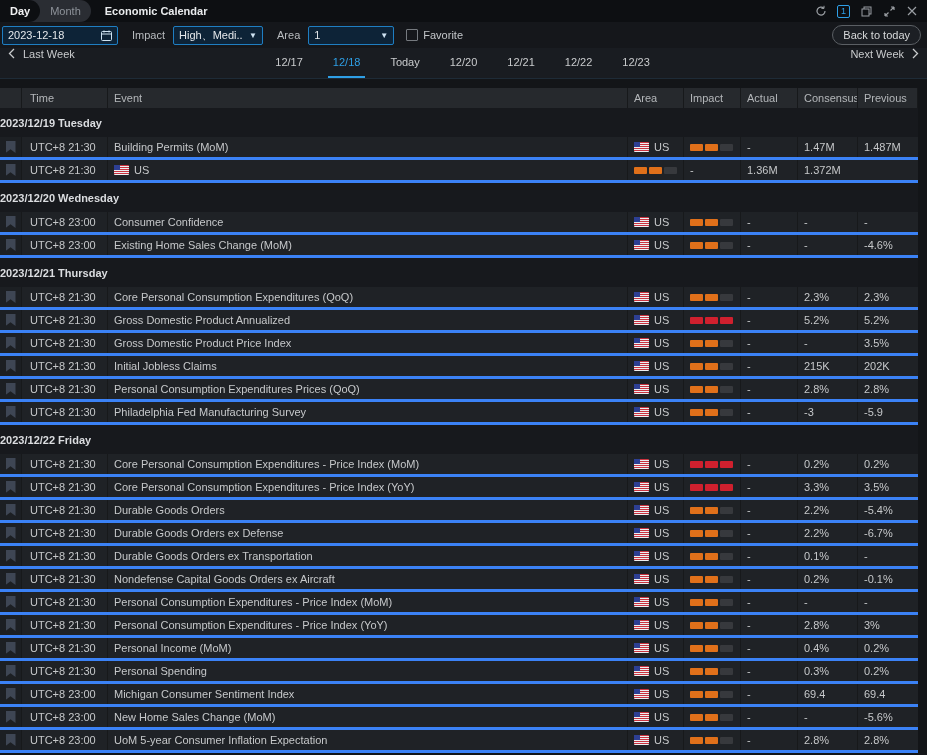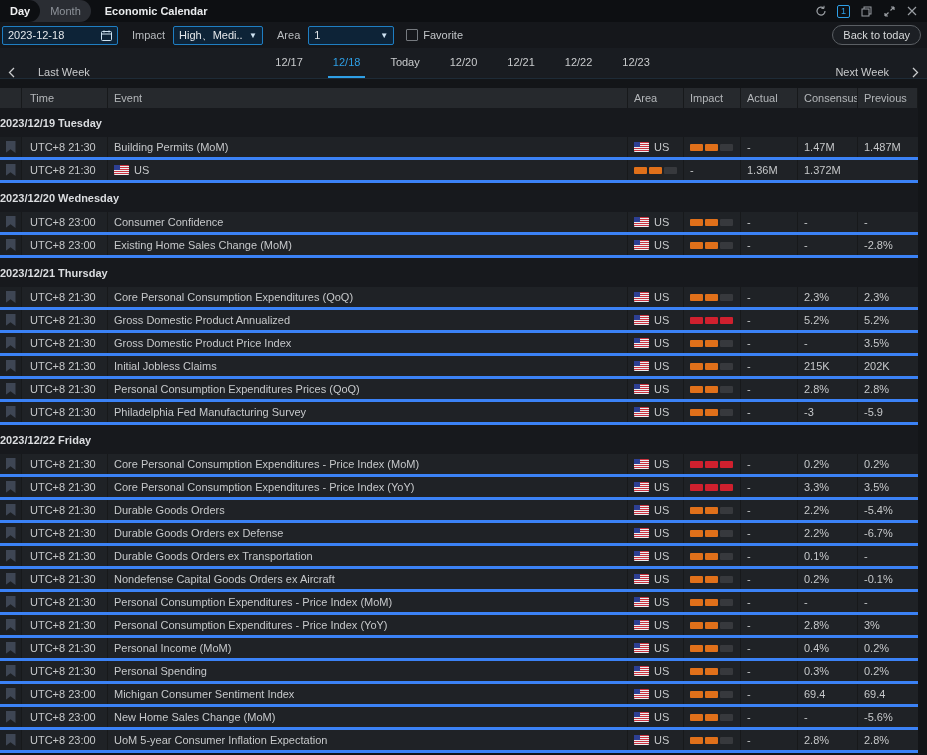--- a/index.html
+++ b/index.html
@@ -27,21 +27,21 @@
   .dropdown .caret{ margin-left:auto; color:#cfe3f2; font-size:8px; padding-left:6px; }
   .dd-impact{ width:90px; }
   .dd-area{ width:86px; }
   .chk-wrap{ display:flex; align-items:center; gap:5px; margin-left:4px; cursor:pointer; }
   .chk{ width:12px; height:12px; border:1px solid #767a7f; border-radius:1px; background:transparent; }
   .chk-label{ color:#c3c6c9; }
   .back-btn{ margin-left:auto; height:20px; padding:0 10px; background:#1c1f24; border:1px solid #5b5f64; border-radius:10px; color:#d7d9da; font-size:11px; font-family:inherit; cursor:pointer; }
 
   
   .weeknav{ height:31px; background:#191c21; border-bottom:1px solid #1e2b37; display:flex; align-items:stretch; padding:0 8px; }
-  .nav-side{ display:flex; align-items:flex-end; gap:23px; color:#c9cbcd; cursor:pointer; }
+  .nav-side{ display:flex; align-items:flex-start; gap:8px; color:#c9cbcd; cursor:pointer; }
   .nav-side svg{ stroke:#c9cbcd; }
   .days{ flex:1; display:flex; align-items:stretch; justify-content:center; gap:20px; }
   .day{ display:flex; align-items:center; padding:0 5px; color:#c9cbcd; cursor:pointer; border-bottom:2px solid transparent; }
   .day.selected{ color:#2e9fe6; border-bottom-color:#2e9fe6; }
 
   
   .table{ position:absolute; left:0; right:9px; top:88px; }
   .grid-row{ display:grid; grid-template-columns:22px 86px 1fr 56px 57px 57px 60px 60px; }
   .thead{ height:20px; background:#26292d; }
   .thead .cell{ color:#b4b7ba; border-right:1px solid #17191b; display:flex; align-items:center; }
@@ -242,21 +242,21 @@
           </div>
           <div class="cell pad">
             <span class="bars">
               <span class="seg orange"></span>
               <span class="seg orange"></span>
               <span class="seg"></span>
             </span>
           </div>
           <div class="cell pad">-</div>
           <div class="cell pad">-</div>
-          <div class="cell pad">-2.8%</div>
+          <div class="cell pad">-4.6%</div>
         </div>
         <div class="section-row">2023/12/21 Thursday</div>
         <div class="trow grid-row">
           <div class="cell pin-cell">
             <span class="bookmark"></span>
           </div>
           <div class="cell time-pad">UTC+8 21:30</div>
           <div class="cell pad">Core Personal Consumption Expenditures (QoQ)</div>
           <div class="cell pad">
             <span class="flag"></span>

